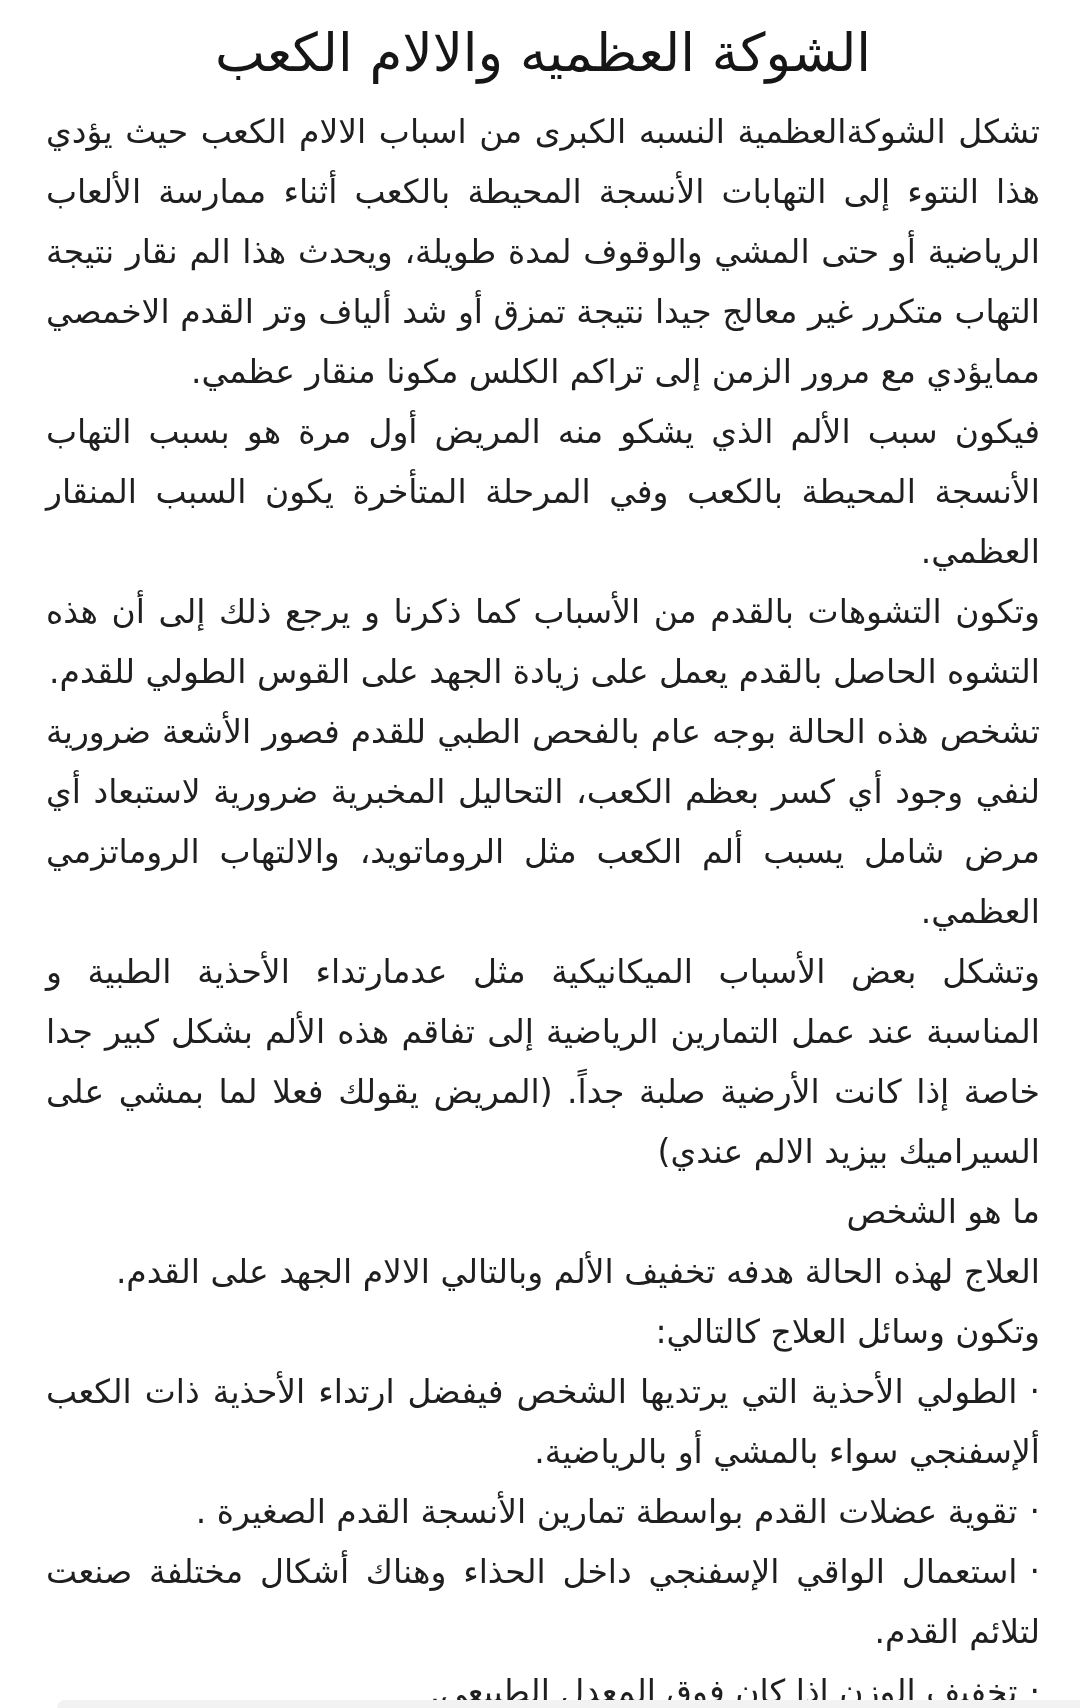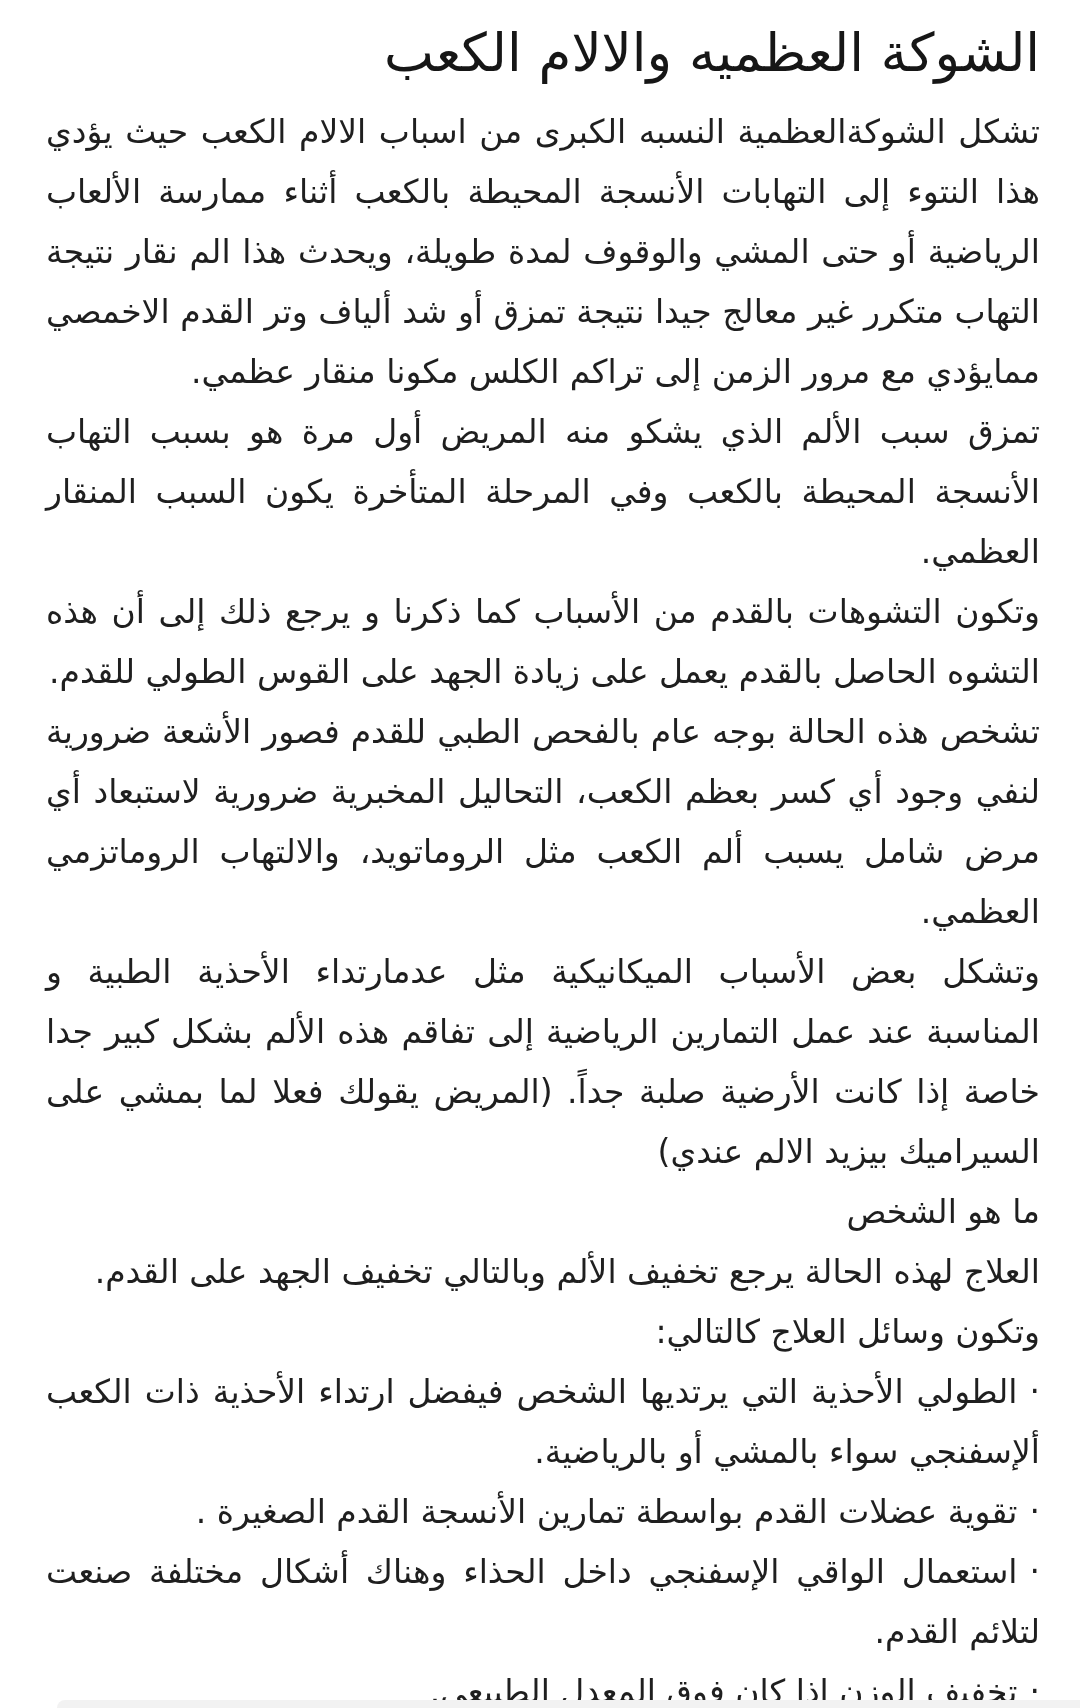--- a/index.html
+++ b/index.html
@@ -20,20 +20,21 @@
     padding: 6px 40px 0 46px;
     color: #1f1f1f;
     font-size: 33px;
     line-height: 60px;
     text-align: justify;
   }
   .doc-title {
     font-size: 53px;
     line-height: 82px;
     font-weight: normal;
+    text-align: center;
     margin: 6px 0 8px 0;
     color: #161616;
   }
   .para {
     margin: 0;
   }
   .bullet-glyph {
     display: inline-block;
     margin-left: 12px;
     font-size: 33px;
@@ -49,26 +50,26 @@
   }
 </style>
 </head>
 <body>
 
 <div class="doc">
 
   <h1 class="doc-title">الشوكة العظميه والالام الكعب</h1>
 
   <p class="para">تشكل الشوكةالعظمية النسبه الكبرى من اسباب الالام الكعب حيث يؤدي هذا النتوء إلى التهابات الأنسجة المحيطة بالكعب أثناء ممارسة الألعاب الرياضية أو حتى المشي والوقوف لمدة طويلة، ويحدث هذا الم نقار نتيجة التهاب متكرر غير معالج جيدا نتيجة تمزق أو شد ألياف وتر القدم الاخمصي ممايؤدي مع مرور الزمن إلى تراكم الكلس مكونا منقار عظمي.</p>
-  <p class="para">تمزق سبب الألم الذي يشكو منه المريض أول مرة هو بسبب التهاب الأنسجة المحيطة بالكعب وفي المرحلة المتأخرة يكون السبب المنقار العظمي.</p>
+  <p class="para">فيكون سبب الألم الذي يشكو منه المريض أول مرة هو بسبب التهاب الأنسجة المحيطة بالكعب وفي المرحلة المتأخرة يكون السبب المنقار العظمي.</p>
   <p class="para">وتكون التشوهات بالقدم من الأسباب كما ذكرنا و يرجع ذلك إلى أن هذه التشوه الحاصل بالقدم يعمل على زيادة الجهد على القوس الطولي للقدم.</p>
   <p class="para">تشخص هذه الحالة بوجه عام بالفحص الطبي للقدم فصور الأشعة ضرورية لنفي وجود أي كسر بعظم الكعب، التحاليل المخبرية ضرورية لاستبعاد أي مرض شامل يسبب ألم الكعب مثل الروماتويد، والالتهاب الروماتزمي العظمي.</p>
   <p class="para">وتشكل بعض الأسباب الميكانيكية مثل عدمارتداء الأحذية الطبية و المناسبة عند عمل التمارين الرياضية إلى تفاقم هذه الألم بشكل كبير جدا خاصة إذا كانت الأرضية صلبة جداً. (المريض يقولك فعلا لما بمشي على السيراميك بيزيد الالم عندي)</p>
   <p class="para">ما هو الشخص</p>
-  <p class="para">العلاج لهذه الحالة يرجع تخفيف الألم وبالتالي تخفيف الجهد على القدم.</p>
+  <p class="para">العلاج لهذه الحالة هدفه تخفيف الألم وبالتالي الالام الجهد على القدم.</p>
   <p class="para">وتكون وسائل العلاج كالتالي:</p>
 
   <p class="para"><span class="bullet-glyph">·</span><span>الطولي الأحذية التي يرتديها الشخص فيفضل ارتداء الأحذية ذات الكعب ألإسفنجي سواء بالمشي أو بالرياضية.</span></p>
   <p class="para"><span class="bullet-glyph">·</span><span>تقوية عضلات القدم بواسطة تمارين الأنسجة القدم الصغيرة .</span></p>
   <p class="para"><span class="bullet-glyph">·</span><span>استعمال الواقي الإسفنجي داخل الحذاء وهناك أشكال مختلفة صنعت لتلائم القدم.</span></p>
   <p class="para"><span class="bullet-glyph">·</span><span>تخفيف الوزن إذا كان فوق المعدل الطبيعي.</span></p>
 
 </div>
 
 <div class="bottom-sheet-edge"></div>

